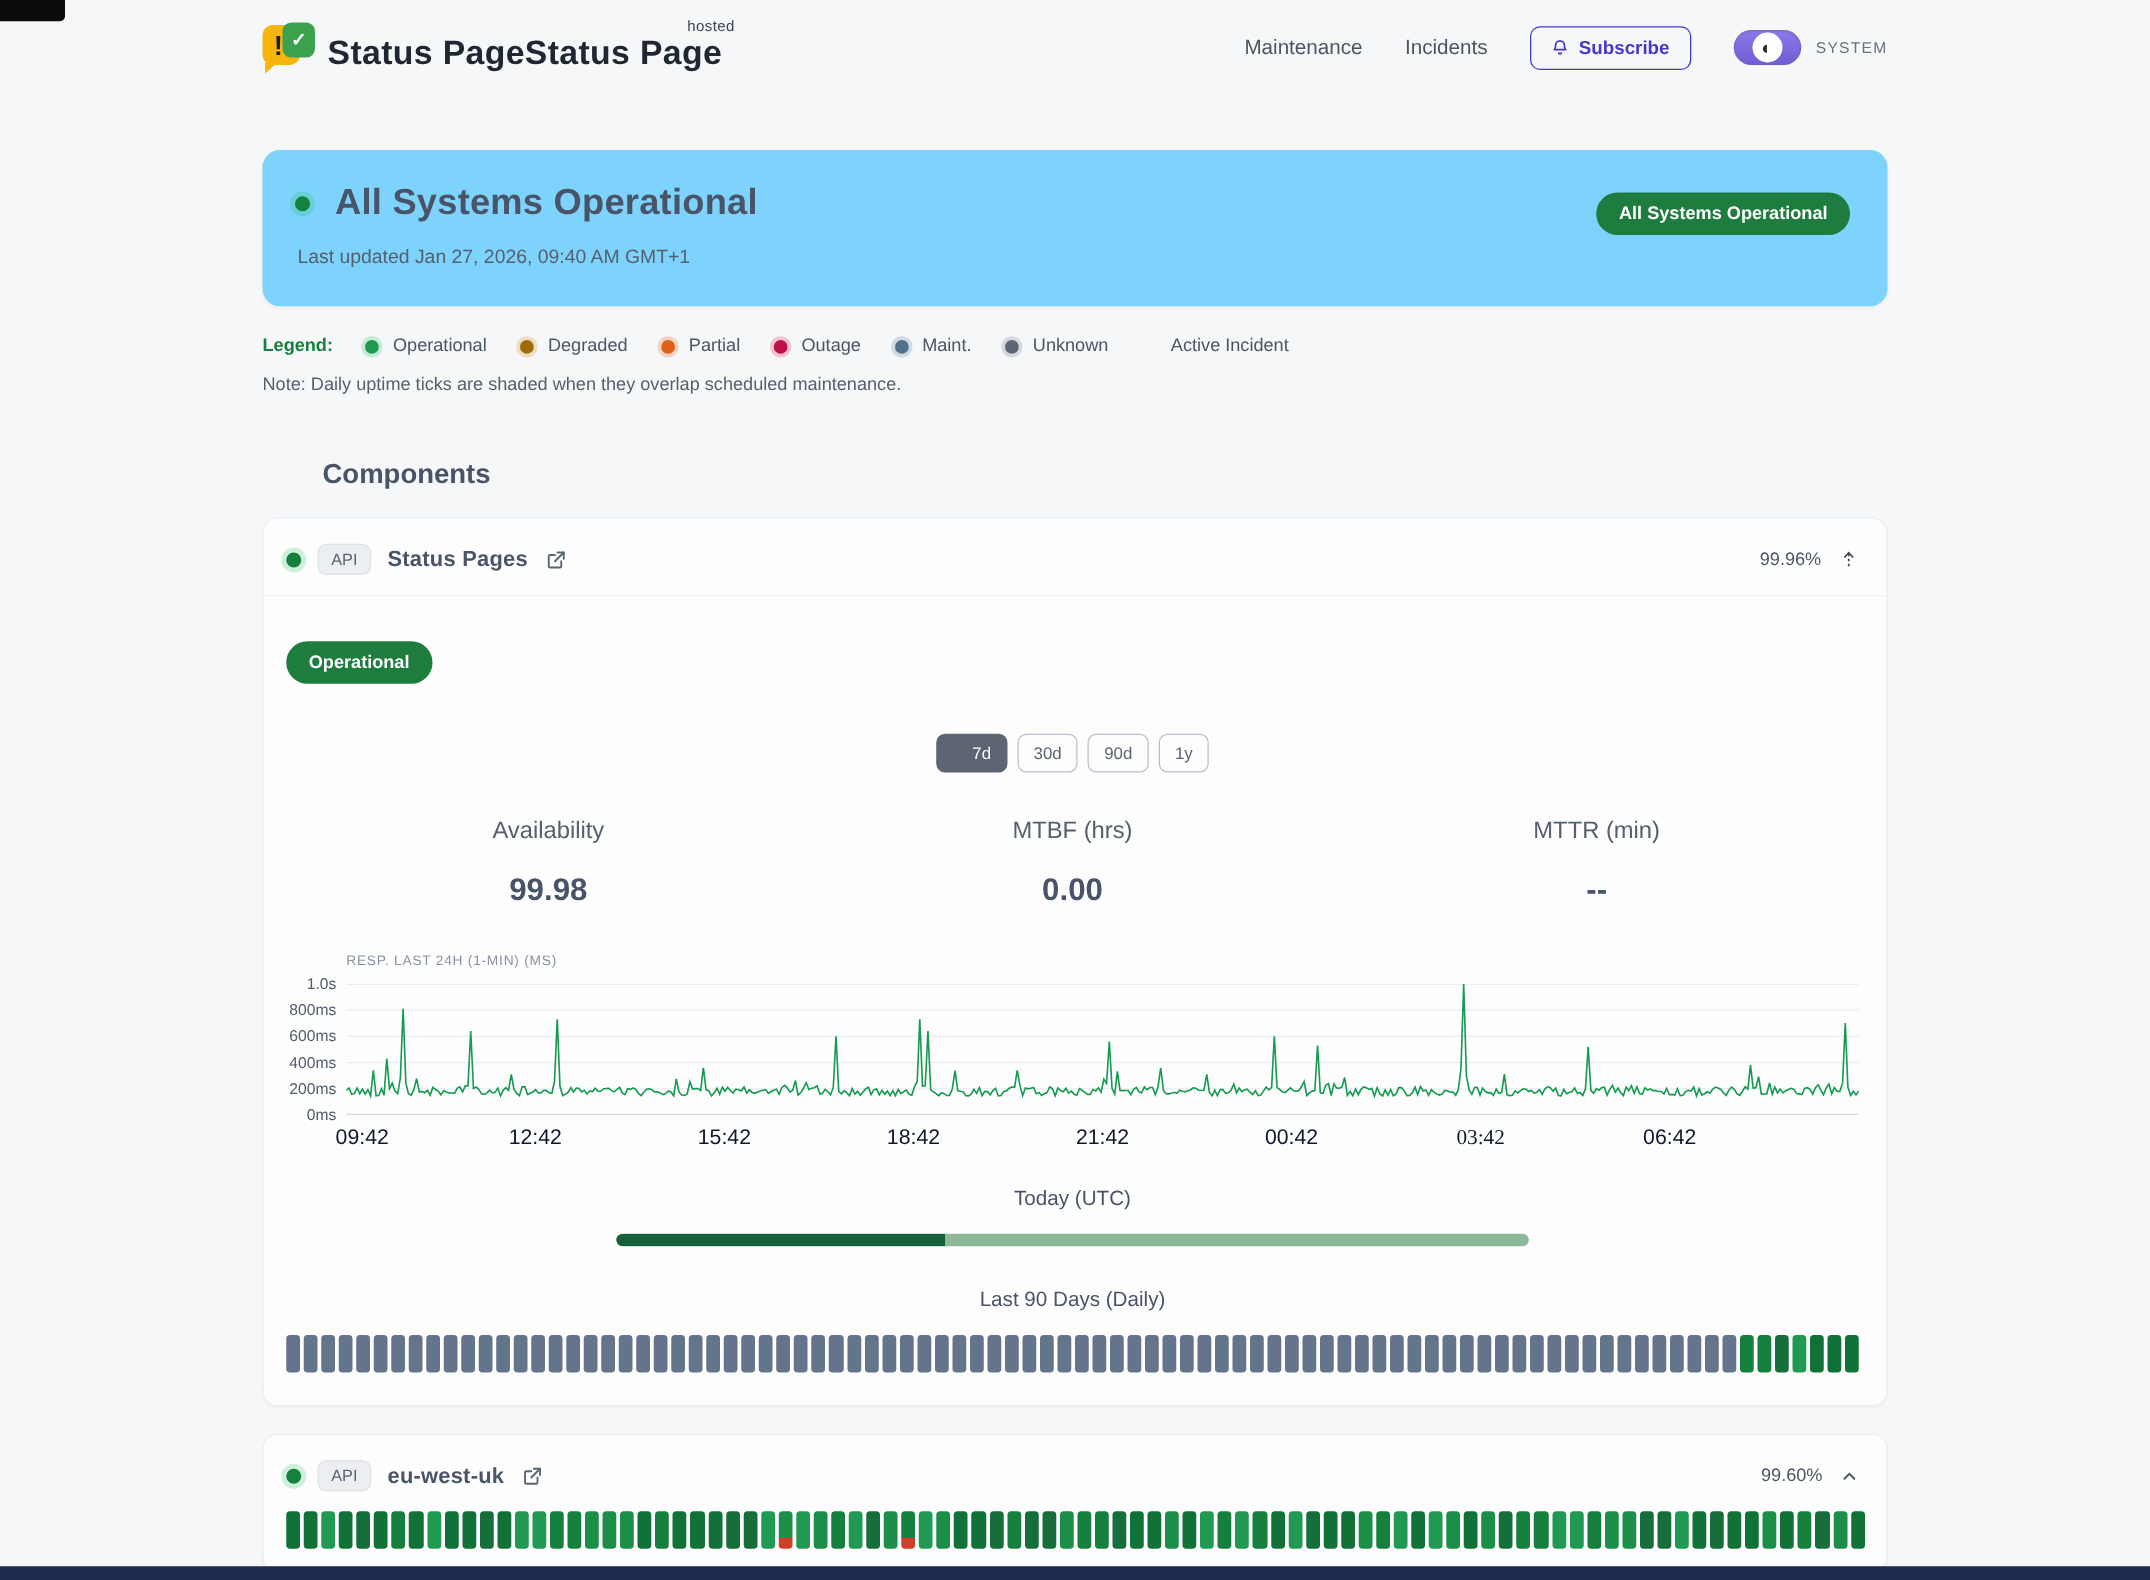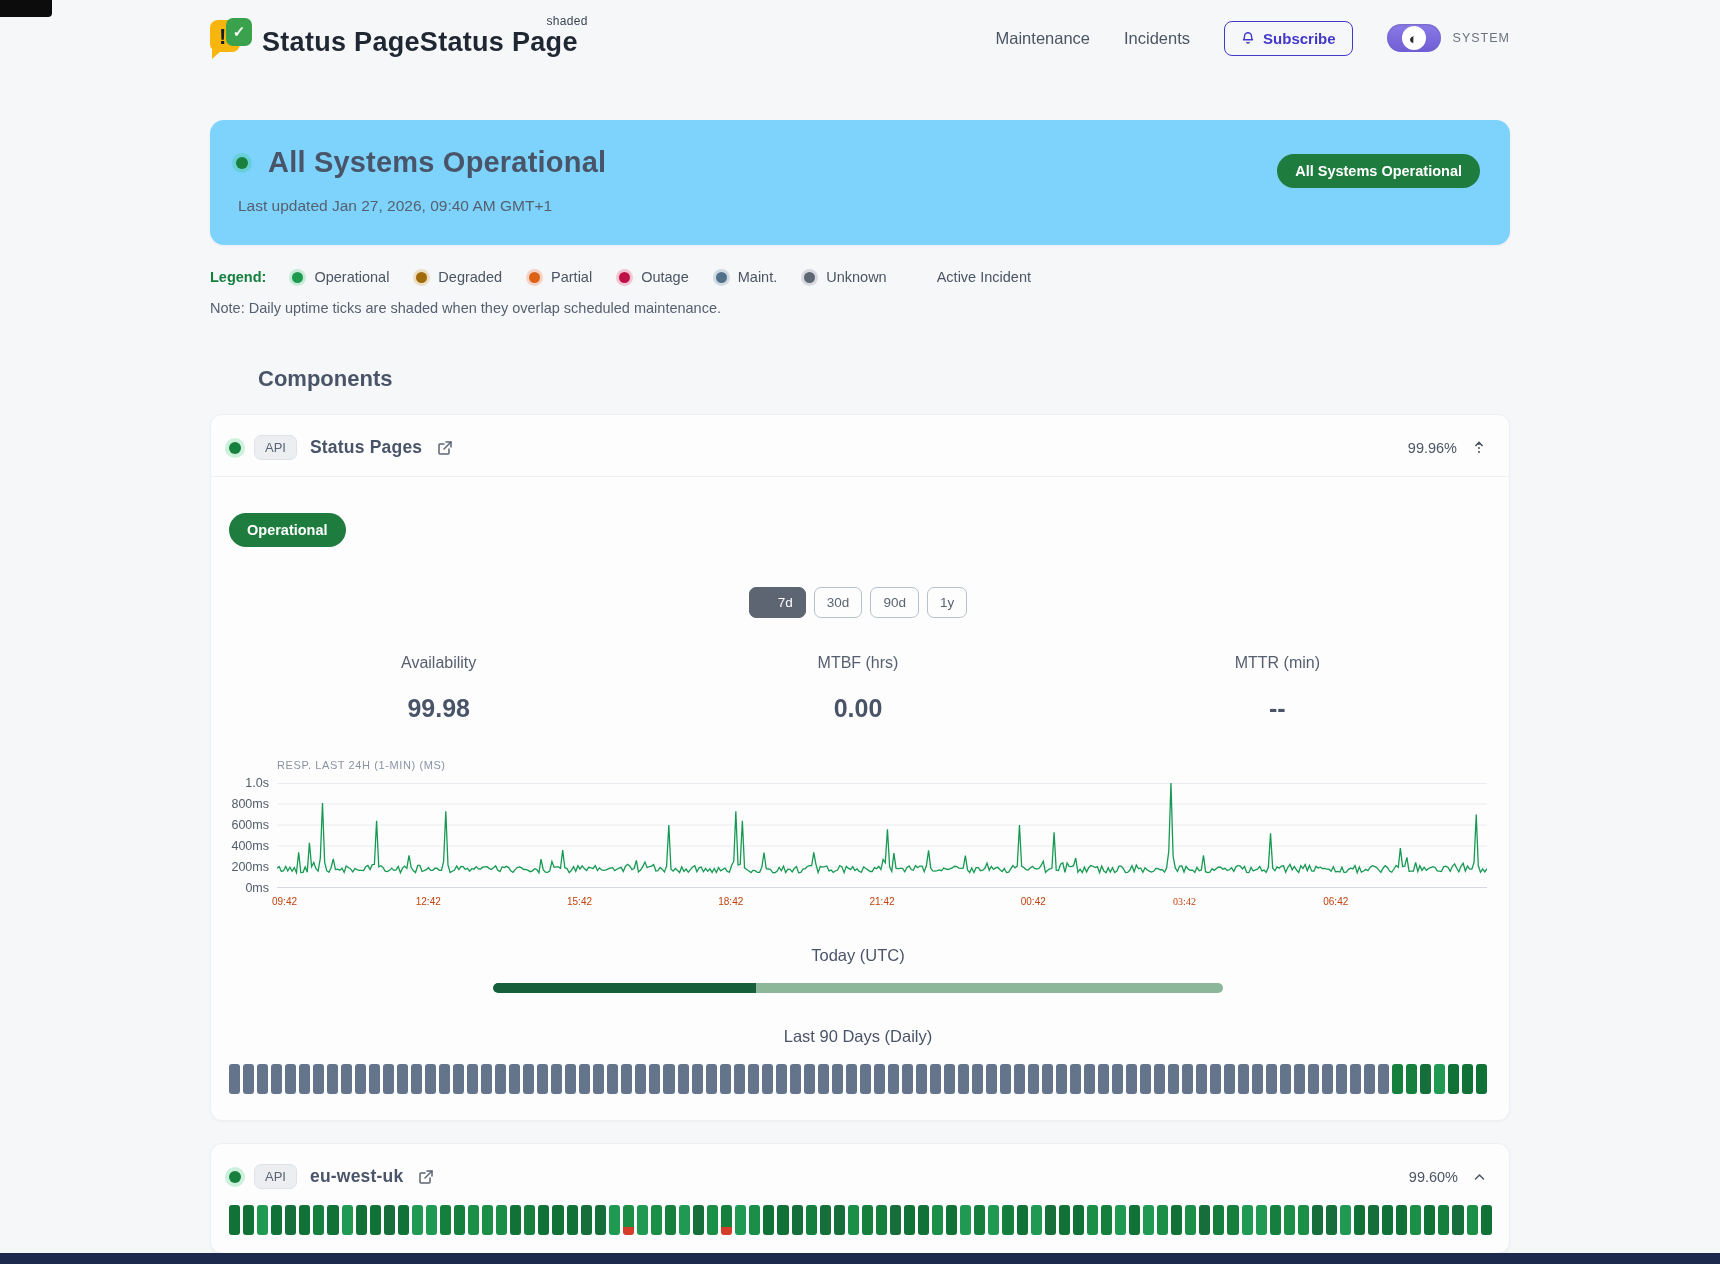--- a/index.html
+++ b/index.html
@@ -69,30 +69,30 @@
   .divider { height:1px; background:#eef1f4; margin:0 0 0 0; }
 
   .card-body { padding:8px 22px 26px 18px; }
   .status-pill { display:inline-block; background:#1e7c3f; color:#fff; font-weight:700; font-size:14.5px; padding:9px 18px; border-radius:18px; margin-top:28px; }
 
   .range-row { display:flex; justify-content:center; gap:8px; margin-top:40px; }
   .range-btn { font-size:13.5px; padding:7px 12px; border-radius:7px; border:1px solid #b9c1cc; background:transparent; color:#5b6472; cursor:pointer; }
   .range-btn.active { background:#5d6573; border-color:#5d6573; color:#fff;padding-left:28px; }
 
   .stats-row { display:grid; grid-template-columns:1fr 1fr 1fr; margin-top:36px; text-align:center; }
-  .stat-label { font-size:16px; color:#555f6e; }
+  .stat-label { font-size:19px; color:#555f6e; }
   .stat-value { font-size:25px; font-weight:600; color:#4a5468; margin-top:22px; }
 
   .chart-wrap { margin-top:36px; position:relative; }
   .chart-title { font-size:11px; letter-spacing:.6px; color:#8a93a2; margin-left:48px; }
   .chart-area { position:relative; margin-top:12px; margin-left:48px; height:105px; }
   .chart-area svg { position:absolute; inset:0; width:100%; height:100%; }
   .ylabel { position:absolute; right:100%; padding-right:8px; font-size:12.5px; color:#525c6b; white-space:nowrap; transform:translateY(-50%); }
   .xlabels { position:relative; margin-left:48px; height:18px; margin-top:8px; }
-  .xlabel { position:absolute; transform:translateX(-50%); font-size:10px; color:#c2410c; }
+  .xlabel { position:absolute; transform:translateX(-50%); font-size:17px; color:#0f172a; }
 
   .today-label { text-align:center; font-size:16.5px; color:#4a5468; margin-top:32px; }
   .progress-track { width:58%; margin:18px auto 0; height:10px; border-radius:6px; background:#8cb899; overflow:hidden; }
   .progress-fill { height:100%; background:#15603a; border-radius:6px 0 0 6px; }
 
   .history-label { text-align:center; font-size:16.5px; color:#4a5468; margin-top:34px; }
   .ticks { display:flex; gap:3px; margin-top:18px; }
   .ticks .tick { flex:1; height:30px; border-radius:3px; }
 
   .row-card .ticks { margin:0 18px 18px; }
@@ -107,21 +107,21 @@
 
 <header class="topbar">
   <div class="brand">
     <div class="brand-icon">
       <div class="bubble-yellow">
           <span class="bang">!</span>
         </div>
       <div class="bubble-green">✓</div>
     </div>
     <div class="brand-text">Status Page<span>Status Page</span>
-      <span class="brand-hosted">shaded</span>
+      <span class="brand-hosted">hosted</span>
     </div>
   </div>
   <nav class="nav">
     <a>Maintenance</a>
     <a>Incidents</a>
     <button class="subscribe-btn">
       <svg class="bell" viewBox="0 0 16 16" fill="none" stroke="#4338ca" stroke-width="1.6" stroke-linecap="round" stroke-linejoin="round">
         <path d="M8 2a4 4 0 0 0-4 4c0 3-1.2 4-1.2 4h10.4S12 9 12 6a4 4 0 0 0-4-4z"></path>
           <path d="M6.8 13a1.3 1.3 0 0 0 2.4 0"></path>
       </svg>

